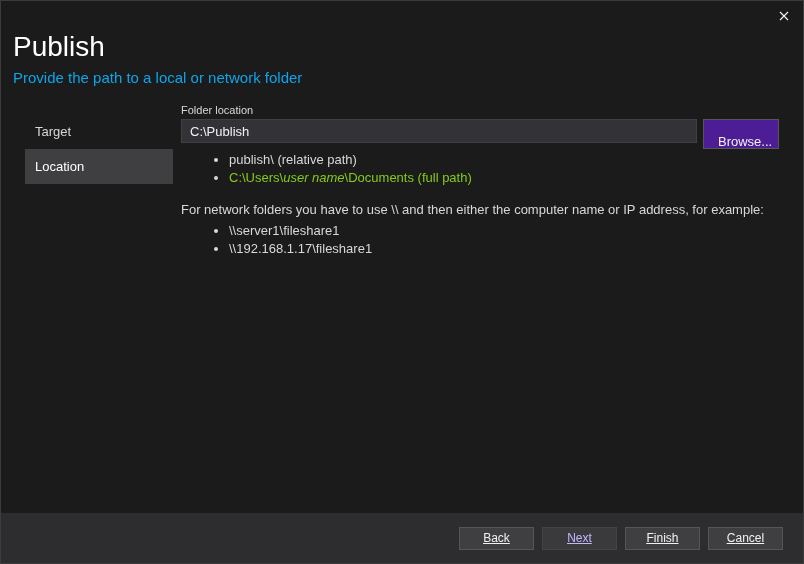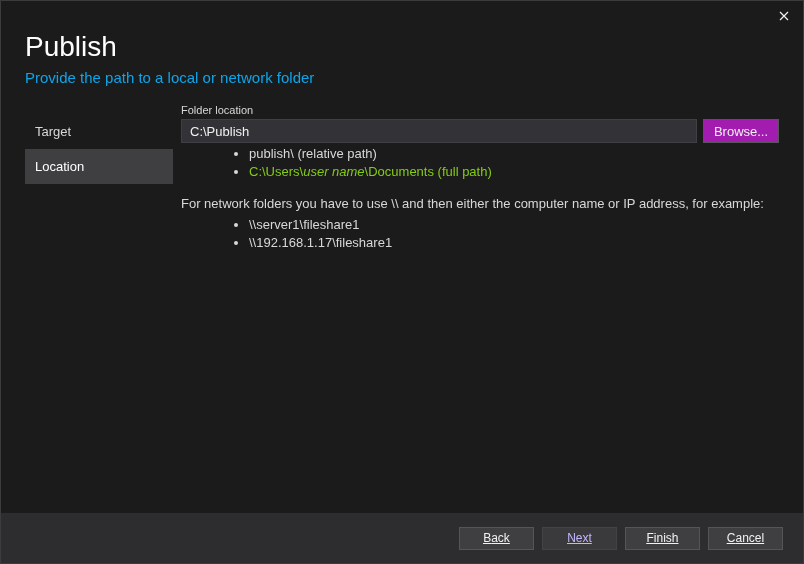--- a/index.html
+++ b/index.html
@@ -20,21 +20,21 @@
   .close-btn {
     position: absolute;
     top: 2px; right: 2px;
     width: 34px; height: 26px;
     display: flex; align-items: center; justify-content: center;
     color: #f1f1f1;
     font-size: 14px;
     cursor: pointer;
   }
   .header {
-    padding: 30px 24px 8px 24px;
+    padding: 30px 24px 8px 12px;
   }
   .title {
     font-size: 28px;
     font-weight: 300;
     color: #ffffff;
     margin: 0 0 6px 0;
   }
   .subtitle {
     font-size: 15px;
     color: #0ea5e9;
@@ -82,40 +82,39 @@
     color: #f1f1f1;
     font-size: 13px;
     padding: 4px 8px;
     height: 24px;
     outline: none;
     font-family: inherit;
   }
   .browse-btn {
     width: 76px;
     height: 24px;
-    background: #a21caf;
+    background: #4c1d95;
     border: 1px solid #565656;
     color: #f1f1f1;
     font-size: 13px;
     cursor: pointer;
     font-family: inherit;
-    padding: 4px;
+    padding: 14px;
   }
   .help {
     font-size: 13px;
     color: #d8d8d8;
     line-height: 1.4;
   }
   .help ul {
     margin: 2px 0 14px 0;
     padding-left: 48px;
   }
   .help li {
     list-style-type: disc;
-    margin-left: 20px;
   }
   .help .bold { font-weight: 400; color: #84cc16; }
   .help .italic { font-style: italic; }
   .footer {
     position: absolute;
     bottom: 0; left: 0; right: 0;
     height: 50px;
     background: #2d2d30;
     display: flex;
     justify-content: flex-end;

